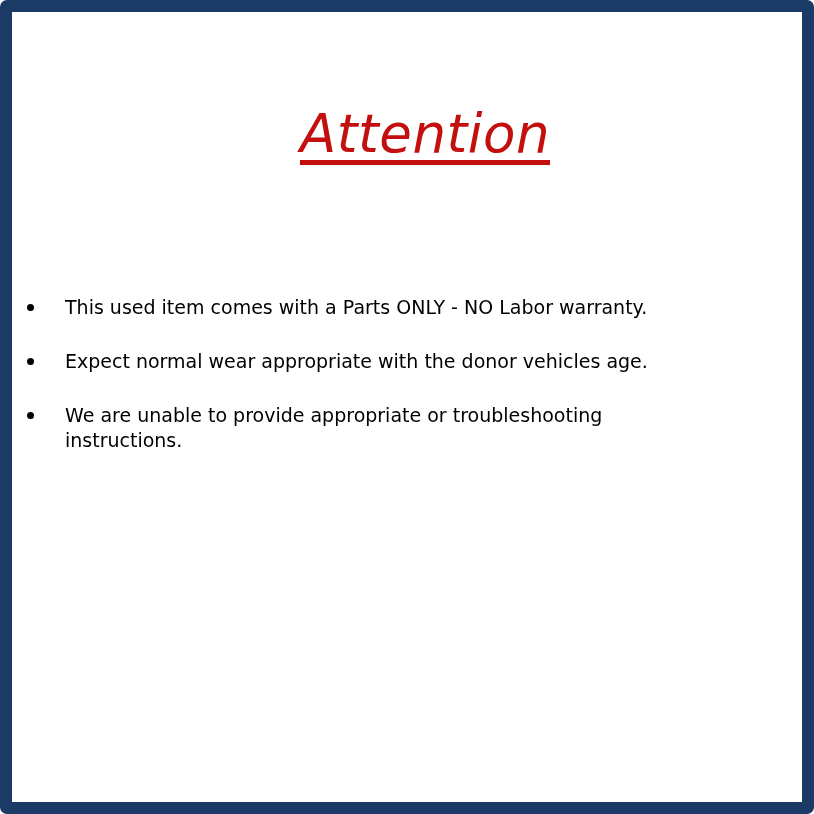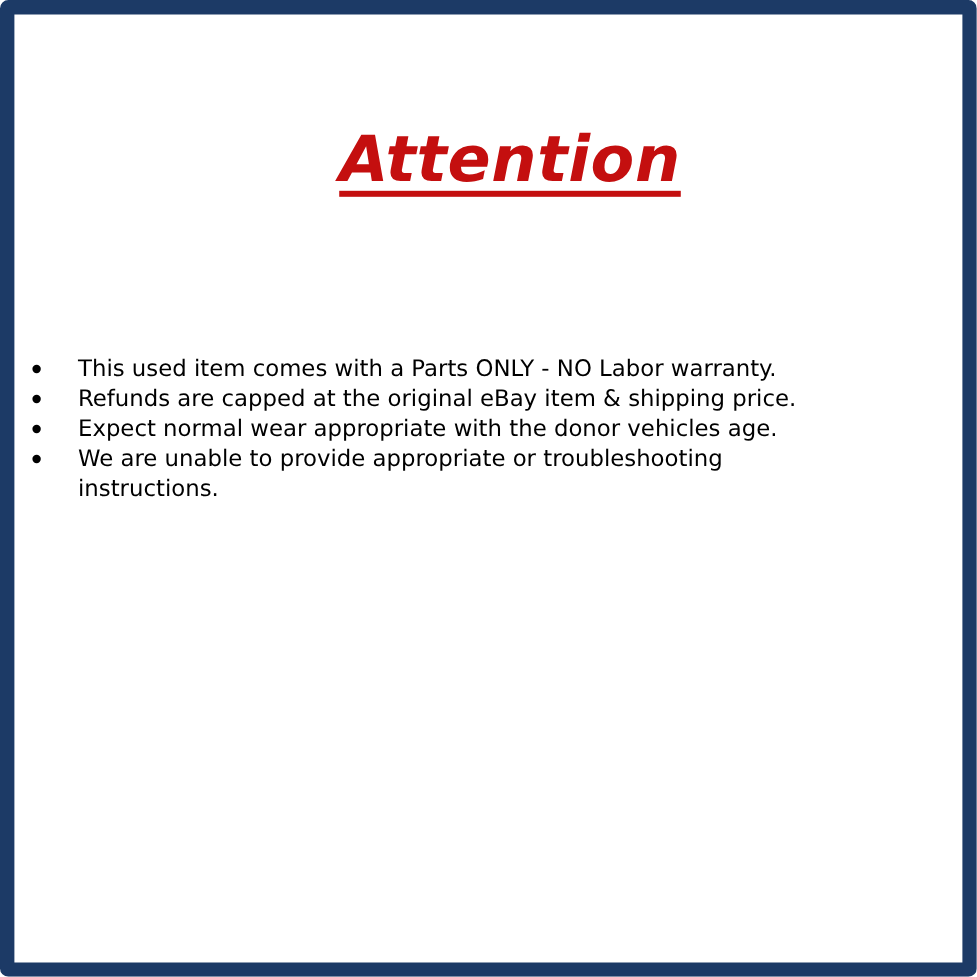--- a/index.html
+++ b/index.html
@@ -16,57 +16,57 @@
     border: 12px solid var(--border-color, #1c3a66);
     border-radius: 7px;
     overflow: hidden;
   }
   .title {
     margin: 92px 0 0 0;
     text-align: center;
     font-family: "DejaVu Sans", "Liberation Sans", sans-serif;
     font-size: 53px;
     line-height: 1.15;
-    font-weight: bold;
+    font-weight: normal;
     font-style: italic;
     color: var(--title-color, #c40f0f);
     text-decoration: underline;
     text-decoration-thickness: 5px;
     text-underline-offset: 8px;
     letter-spacing: 0.5px;
     padding-left: 36px;
   }
   .bullets {
     margin: 130px 0 0 0;
     padding: 0 22px 0 53px;
     list-style: none;
   }
   .bullets li {
     position: relative;
     font-size: 19px;
     line-height: 25px;
     color: var(--text-color, #000000);
     white-space: pre-line;
+    margin-top: 29px;
   }
   .bullets li::before {
     content: "";
     position: absolute;
     left: -38px;
     top: 9px;
     width: 7px;
     height: 7px;
     border-radius: 50%;
     background: var(--text-color, #000000);
   }
 </style>
 </head>
 <body>
 
 <div class="card">
   <h1 class="title">Attention</h1>
   <ul class="bullets">
       <li>This used item comes with a Parts ONLY - NO Labor warranty.</li>
-      <li>Refunds are capped at the original eBay item &amp; shipping price.</li>
       <li>Expect normal wear appropriate with the donor vehicles age.</li>
       <li>We are unable to provide appropriate or troubleshooting
 instructions.</li>
     </ul>
 </div>
 
 </body></html>

